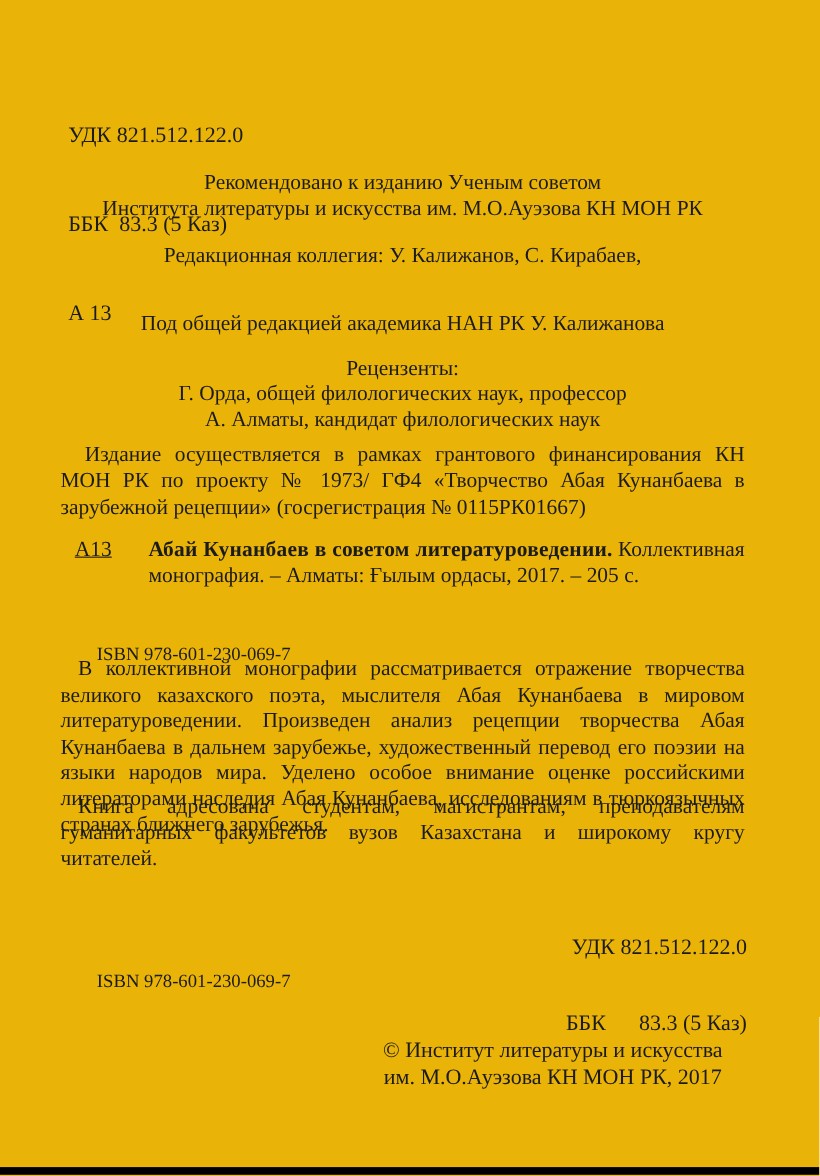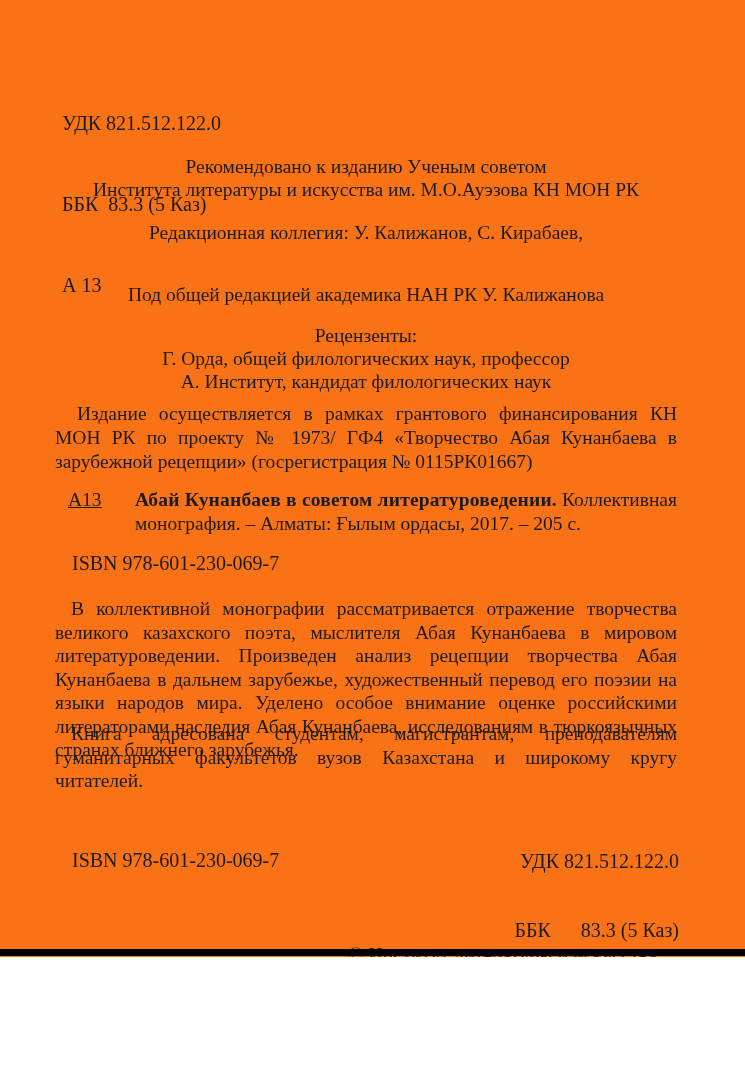--- a/index.html
+++ b/index.html
@@ -3,22 +3,22 @@
 <meta charset="utf-8">
 <style>
   html, body {
     margin: 0;
     padding: 0;
     background: #ffffff;
   }
   .page {
     position: relative;
     width: 745px;
-    height: 957px;
-    background: #f97316;
+    height: 1069px;
+    background: #eab308;
     font-family: "Liberation Serif", "DejaVu Serif", serif;
     color: #1b1b1b;
     overflow: hidden;
   }
   .abs { position: absolute; }
 
   .top-codes {
     left: 62px;
     top: 56px;
     font-size: 20px;
@@ -64,24 +64,25 @@
     top: 0;
     text-decoration: underline;
   }
   .catalog-text {
     margin-left: 67px;
     text-align: justify;
   }
   .catalog-text b { letter-spacing: 0.2px; }
 
   .isbn {
-    left: 72px;
-    font-size: 20px;
+    left: 88px;
+    font-size: 17px;
     line-height: 23px;
     white-space: pre;
+    margin-top: 31px;
   }
   .isbn-top    { top: 552px; }
   .isbn-bottom { top: 849px; }
 
   .annot {
     left: 55px;
     width: 622px;
     margin: 0;
     text-align: justify;
     text-indent: 16px;
@@ -138,21 +139,21 @@
     <div>Редакционная коллегия: У. Калижанов, С. Кирабаев,</div>
   </div>
 
   <div class="abs centered-block general-editor">
     <div>Под общей редакцией академика НАН РК У. Калижанова</div>
   </div>
 
   <div class="abs centered-block reviewers">
     <div>Рецензенты:</div>
     <div>Г. Орда, общей филологических наук, профессор</div>
-    <div>А. Институт, кандидат филологических наук</div>
+    <div>А. Алматы, кандидат филологических наук</div>
   </div>
 
   <p class="abs grant">Издание осуществляется в рамках грантового финансирования КН МОН РК по проекту № 1973/ ГФ4 «Творчество Абая Кунанбаева в зарубежной рецепции» (госрегистрация № 0115РК01667)</p>
 
   <div class="abs catalog">
     <span class="catalog-code">А13</span>
     <div class="catalog-text"><b>Абай Кунанбаев в советом литературоведении.</b><span> Коллективная монография. – Алматы: Ғылым ордасы, 2017. – 205 с.</span></div>
   </div>
 
   <div class="abs isbn isbn-top">ISBN 978-601-230-069-7</div>

